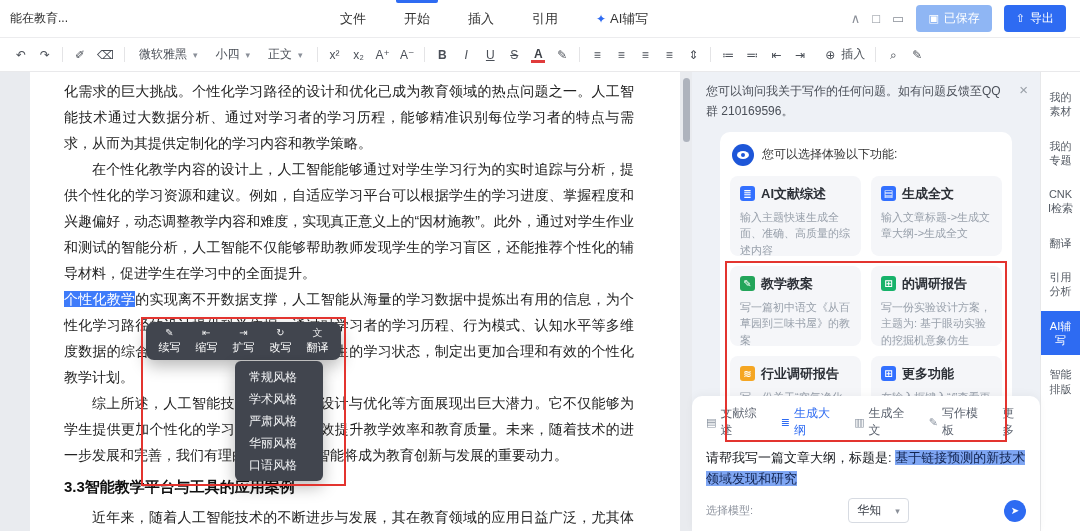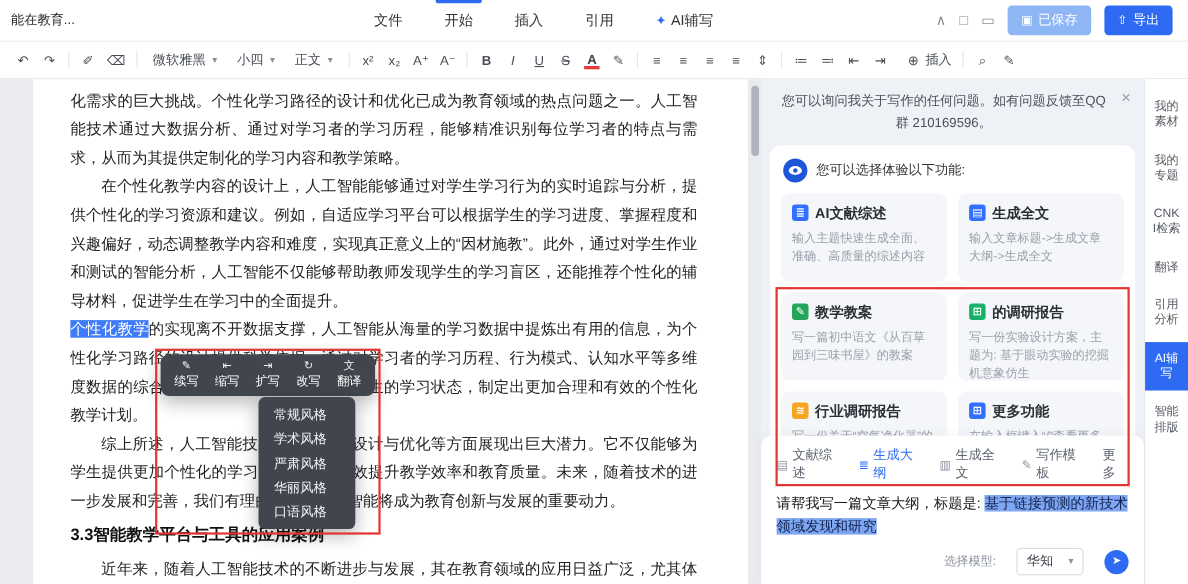--- a/index.html
+++ b/index.html
@@ -50,43 +50,43 @@
   .ctx-row{display:flex;background:#41454e;border-radius:8px;padding:3px 5px;box-shadow:0 6px 16px rgba(0,0,0,.28);position:relative;z-index:2;}
   .ctx-item{width:37px;padding:2px 0 3px;display:flex;flex-direction:column;align-items:center;color:#fff;cursor:default;}
   .ctx-item .ci{font-size:10px;line-height:12px;opacity:.92;}
   .ctx-item .cl{font-size:11px;line-height:14px;margin-top:1px;}
   .ctx-drop{position:absolute;left:89px;top:39px;width:88px;background:#41454e;border-radius:6px;padding:5px 0;box-shadow:0 6px 16px rgba(0,0,0,.28);z-index:2;}
   .ctx-opt{padding:3px 14px;font-size:12px;line-height:16px;color:#f2f3f5;cursor:default;}
   .rb1{position:absolute;left:-5px;top:-5px;width:205px;height:169px;border:2px solid #e3342f;pointer-events:none;z-index:3;}
 
   
   .ai-panel{width:348px;background:#eef1f6;position:relative;display:flex;flex-direction:column;flex:none;}
-  .notice{position:relative;padding:10px 30px 4px 14px;font-size:12px;color:#4a4f58;line-height:1.65;text-align:center;}
+  .notice{position:relative;padding:10px 30px 4px 14px;font-size:12px;color:#4a4f58;line-height:1.65;}
   .notice-close{position:absolute;top:10px;right:12px;color:#9aa0a8;font-size:15px;line-height:1;cursor:default;}
-  .panel-body{margin:6px 8px 0;background:#fff;border-radius:10px;padding:10px 10px 12px;}
+  .panel-body{margin:6px 28px 0;background:#fff;border-radius:10px;padding:10px 10px 12px;}
   .intro{display:flex;align-items:center;gap:8px;padding:2px 2px 10px;font-size:12px;color:#333;}
   .avatar{width:22px;height:22px;border-radius:50%;background:#1d56d8;position:relative;flex:none;}
   .avatar::after{content:"";position:absolute;left:5px;top:7px;right:5px;bottom:7px;border-radius:50%;background:#fff;}
   .avatar::before{content:"";position:absolute;left:9px;top:9px;width:4px;height:4px;border-radius:50%;background:#1d56d8;z-index:1;}
   .cards{position:relative;display:grid;grid-template-columns:1fr 1fr;gap:10px;}
   .card{background:#f5f6f9;border-radius:8px;padding:9px 10px;height:80px;overflow:hidden;cursor:default;}
   .card-head{display:flex;align-items:center;gap:6px;font-size:13px;font-weight:700;color:#2b2f36;}
   .cicon{width:15px;height:15px;border-radius:3px;color:#fff;font-size:10px;line-height:15px;text-align:center;flex:none;}
   .cicon.blue{background:#3370ff;}.cicon.green{background:#23a55a;}.cicon.teal{background:#17b26a;}.cicon.orange{background:#f5a623;}
   .card-desc{margin-top:6px;font-size:11px;color:#98a0ab;line-height:1.5;}
   .rb2{position:absolute;left:-5px;right:-5px;top:85px;bottom:-6px;border:2px solid #e3342f;pointer-events:none;z-index:5;}
   .panel-footer{position:absolute;left:0;right:0;bottom:0;background:#fff;padding:9px 14px 8px;border-radius:10px 10px 0 0;box-shadow:0 -2px 8px rgba(0,0,0,.04);}
   .f-tabs{display:flex;align-items:center;gap:13px;font-size:12px;color:#5d6470;}
   .f-tab{display:flex;gap:4px;align-items:center;cursor:default;}
   .f-tab .fi{font-size:11px;color:#8a93a0;}
   .f-tab.active{color:#2e6bf2;}
   .f-tab.active .fi{color:#2e6bf2;}
   .f-input{margin-top:9px;font-size:13px;color:#15181d;font-weight:400;line-height:1.6;}
   .f-hl{background:#7fa6f3;color:#11234e;}
-  .f-model{display:flex;justify-content:flex-end;align-items:center;gap:19px;margin-top:8px;font-size:11px;color:#8b919c;}
+  .f-model{display:flex;justify-content:space-between;align-items:center;gap:19px;margin-top:8px;font-size:11px;color:#8b919c;}
   .model-box{display:flex;align-items:center;gap:14px;border:1px solid #d7dbe2;border-radius:4px;padding:3px 8px;font-size:12px;color:#3c414a;background:#fff;cursor:default;}
   .send{width:22px;height:22px;border-radius:50%;background:#2e6bf2;color:#fff;font-size:10px;display:flex;align-items:center;justify-content:center;cursor:default;}
 
   
   .rail{width:40px;background:#fff;border-left:1px solid #e7e8ea;display:flex;flex-direction:column;align-items:center;padding-top:10px;flex:none;}
   .rail-item{width:40px;padding:8px 0;margin-bottom:4px;text-align:center;font-size:11px;color:#555b64;line-height:1.3;cursor:default;}
   .rail-item span{display:inline-block;width:26px;word-break:break-all;}
   .rail-item.active{background:#2e6bf2;color:#fff;}
 </style>
 </head>

